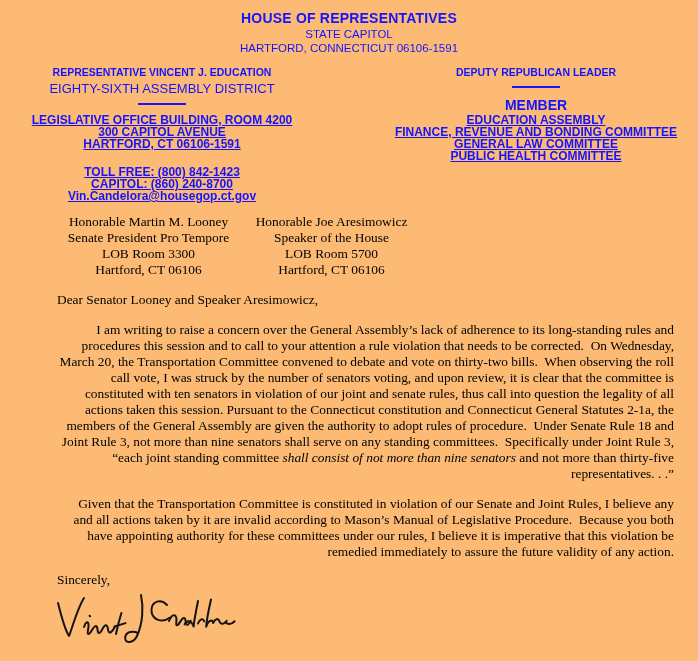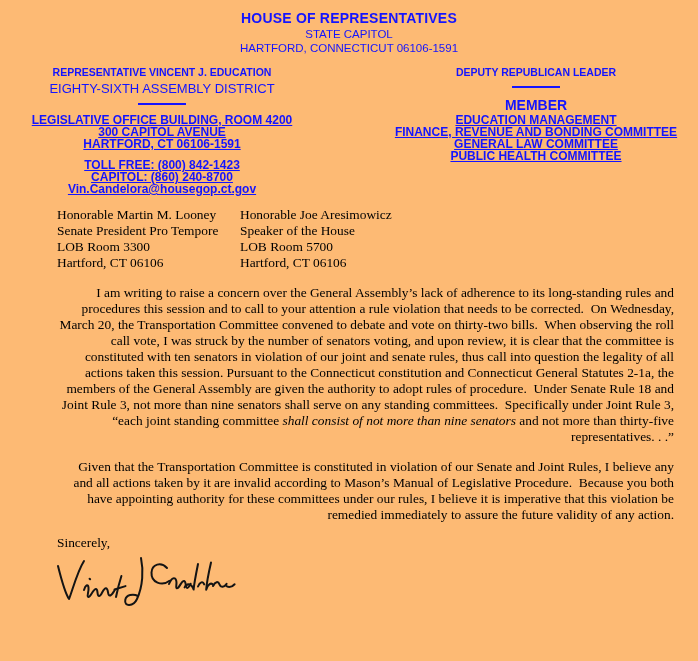--- a/index.html
+++ b/index.html
@@ -10,26 +10,26 @@
   .letterhead{font-family:"Liberation Sans",sans-serif;color:var(--blue,#1414ff);
               text-align:center;padding-top:10px;}
   .lh-title{font-size:14px;font-weight:bold;letter-spacing:.2px;}
   .lh-sub{font-size:11.5px;margin-top:2px;}
   .lh-cols{display:flex;justify-content:space-between;margin-top:12px;padding:0 6px;}
   .lh-left,.lh-right{width:312px;}
   .lh-name{font-size:10.5px;font-weight:bold;line-height:13px;}
   .lh-district{font-size:13px;margin-top:2px;}
   .lh-divider{width:48px;height:2px;background:var(--blue,#1414ff);margin:7px auto 9px;}
   .lh-addr div{font-size:12px;font-weight:bold;line-height:12px;text-decoration:underline;}
-  .lh-contact{margin-top:9px;}
+  .lh-contact{margin-top:16px;}
   .lh-member{font-size:14px;font-weight:bold;margin-bottom:1px;}
   
   .letter-body{padding:0 24px 0 57px;font-size:13.4px;line-height:16px;}
   .date{margin-top:14px;}
-  .recipients{display:flex;margin-top:12px;}
+  .recipients{display:flex;margin-top:12px;text-align:center;}
   .recipient{width:183px;}
   .recipient div{line-height:16px;}
   .salutation{margin-top:14px;}
   .paragraphs p{margin:14px 0 0;white-space:pre-wrap;text-align:right;}
   .paragraphs em{font-style:italic;}
   .closing{margin-top:12px;}
   .signature{margin-top:2px;margin-left:-4px;}
   .signature svg{display:block;}
 </style>
 </head>
@@ -56,21 +56,21 @@
             <div>TOLL FREE: (800) 842-1423</div>
             <div>CAPITOL: (860) 240-8700</div>
             <div>Vin.Candelora@housegop.ct.gov</div>
           </div>
       </div>
       <div class="lh-right">
         <div class="lh-name">DEPUTY REPUBLICAN LEADER</div>
         <div class="lh-divider"></div>
         <div class="lh-member">MEMBER</div>
         <div class="lh-addr">
-            <div>EDUCATION MANAGEMENT</div>
+            <div>EDUCATION ASSEMBLY</div>
             <div>FINANCE, REVENUE AND BONDING COMMITTEE</div>
             <div>GENERAL LAW COMMITTEE</div>
             <div>PUBLIC HEALTH COMMITTEE</div>
           </div>
       </div>
     </div>
   </header>
 
   <main class="letter-body">
     <div class="recipients">
@@ -80,20 +80,21 @@
           <div>LOB Room 3300</div>
           <div>Hartford, CT 06106</div>
         </div>
       <div class="recipient">
           <div>Honorable Joe Aresimowicz</div>
           <div>Speaker of the House</div>
           <div>LOB Room 5700</div>
           <div>Hartford, CT 06106</div>
         </div>
     </div>
+    <div class="salutation">Dear Senator Looney and Speaker Aresimowicz,</div>
     <div class="paragraphs">
         <p><span>I am writing to raise a concern over the General Assembly’s lack of adherence to its long-standing rules and procedures this session and to call to your attention a rule violation that needs to be corrected.  On Wednesday, March 20, the Transportation Committee convened to debate and vote on thirty-two bills.  When observing the roll call vote, I was struck by the number of senators voting, and upon review, it is clear that the committee is constituted with ten senators in violation of our joint and senate rules, thus call into question the legality of all actions taken this session. Pursuant to the Connecticut constitution and Connecticut General Statutes 2-1a, the members of the General Assembly are given the authority to adopt rules of procedure.  Under Senate Rule 18 and Joint Rule 3, not more than nine senators shall serve on any standing committees.  Specifically under Joint Rule 3, “each joint standing committee </span><em>shall consist of not more than nine senators</em><span> and not more than thirty-five representatives. . .”</span></p>
         <p><span>Given that the Transportation Committee is constituted in violation of our Senate and Joint Rules, I believe any and all actions taken by it are invalid according to Mason’s Manual of Legislative Procedure.  Because you both have appointing authority for these committees under our rules, I believe it is imperative that this violation be remedied immediately to assure the future validity of any action.</span></p>
       </div>
     <div class="closing">Sincerely,</div>
     <div class="signature">
       <svg width="185" height="58" viewBox="0 0 185 58" fill="none" stroke="#141414" stroke-width="2" stroke-linecap="round" stroke-linejoin="round" role="img" aria-label="Vincent J Candelora">
         <path d="M5 13 C8 25 12 40 16 46 C19 39 24 19 31 8"></path>
         <path d="M31 37 c1.5 -5 4 -6.5 4.5 -2.5 c0.5 3.5 -1.6 8 -0.6 9.2 c2 2.2 5.2 -8 8.2 -7.6 c2.2 0.4 0.6 7 3 7 c2.6 0 4 -8.4 7 -7.9 c2.6 0.5 1.2 7.4 3.6 7.4 c2 0 3.6 -3.4 5 -5.4"></path>
         <path d="M63 44 c1.6 -8 3.8 -16 5.4 -21 M61.5 36.5 l11 -3.4"></path>

